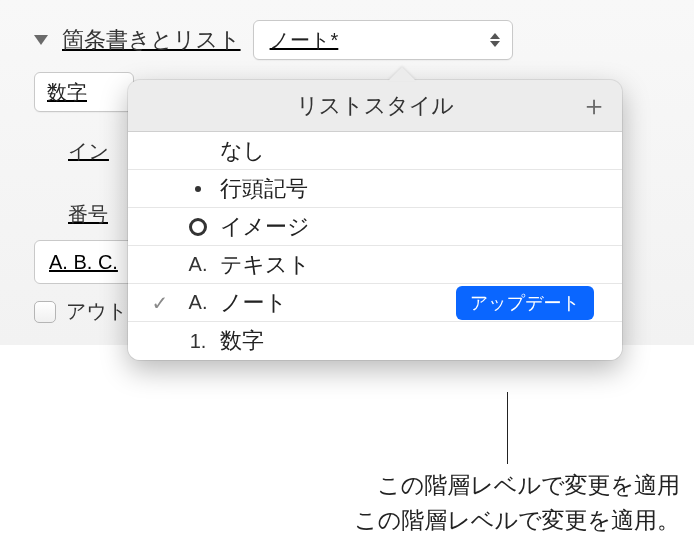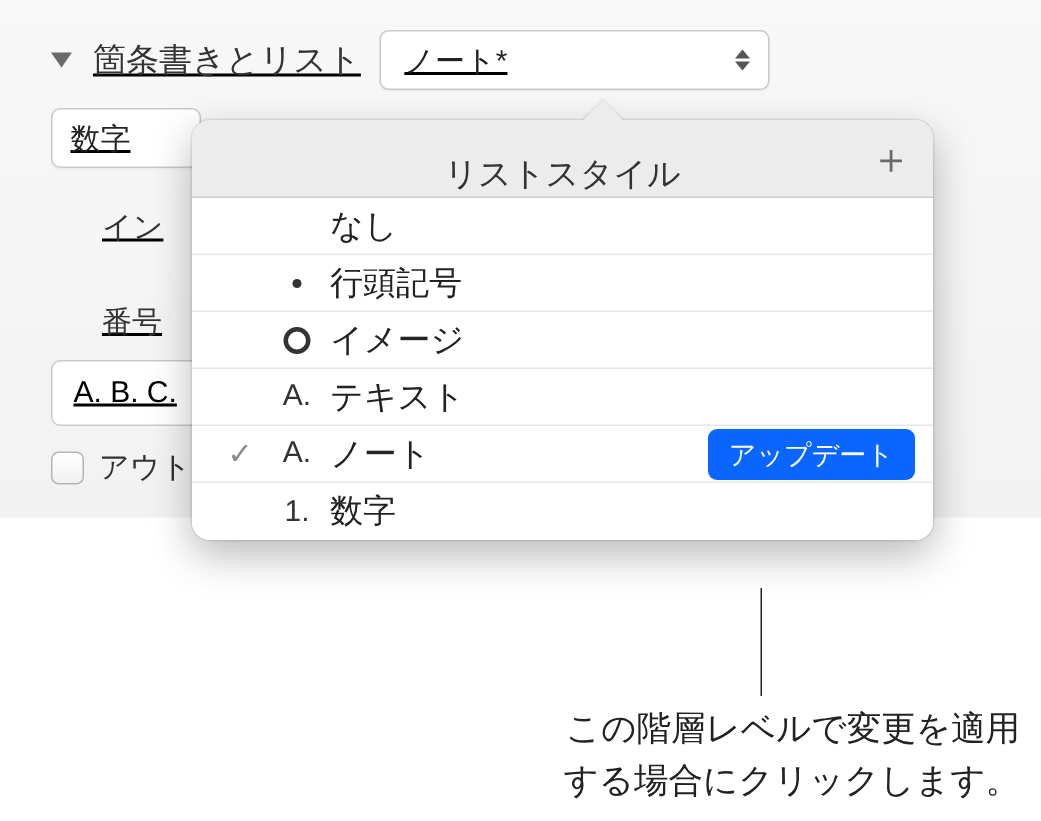--- a/index.html
+++ b/index.html
@@ -117,21 +117,21 @@
       top: -13px;
       left: 260px;
       width: 0; height: 0;
       border-left: 14px solid transparent;
       border-right: 14px solid transparent;
       border-bottom: 14px solid #ececec;
       filter: drop-shadow(0 -1px 1px rgba(0,0,0,0.1));
     }
     .popover-header {
       display: flex;
-      align-items: flex-end;
+      align-items: center;
       justify-content: center;
       position: relative;
       height: 52px;
       font-size: 22px;
       color: #333;
       border-bottom: 1px solid #cfcfcf;
     }
     .plus-btn {
       position: absolute;
       right: 14px;
@@ -177,21 +177,21 @@
       border: 3px solid #333;
       border-radius: 50%;
     }
     .bullet-dot {
       width: 6px; height: 6px;
       background: #333;
       border-radius: 50%;
     }
     .update-btn {
       position: absolute;
-      right: 12px;
+      right: 28px;
       background: #0a66ff;
       color: #fff;
       font-size: 18px;
       padding: 5px 14px;
       border-radius: 6px;
     }
 
     
     .callout-line {
       position: absolute;
@@ -301,14 +301,14 @@
       <span class="marker-col">1.</span>
       <span>数字</span>
     </div>
 
   </div>
 </div>
 
 <div class="callout-line"></div>
 <div class="callout-text">
   <span>この階層レベルで変更を適用</span><br>
-  <span>する場合にクリックします。</span>
+  <span>この階層レベルで変更を適用。</span>
 </div>
 
 </body></html>

